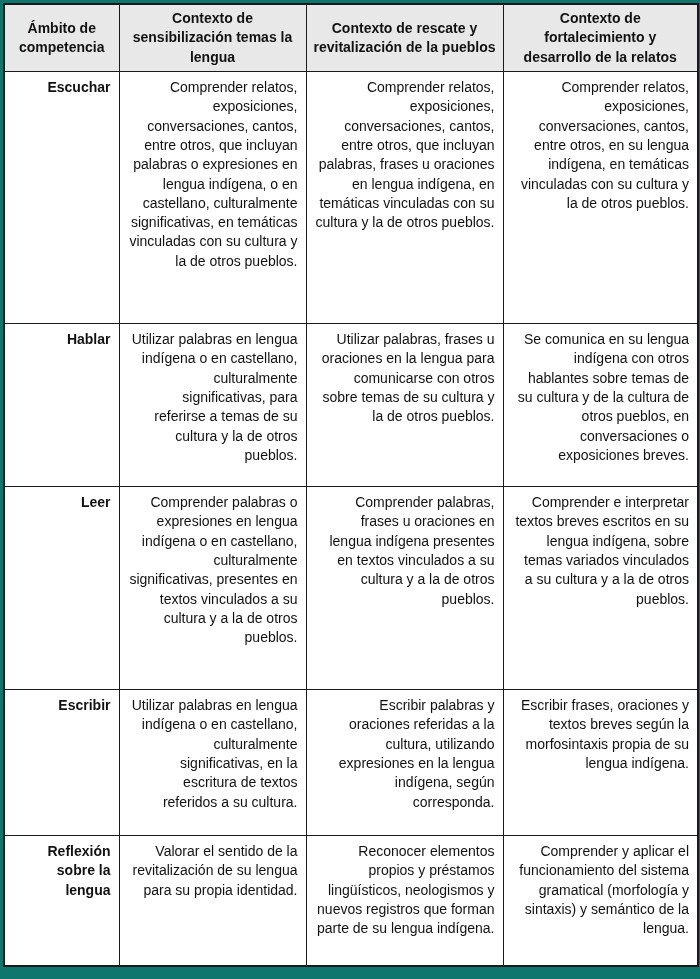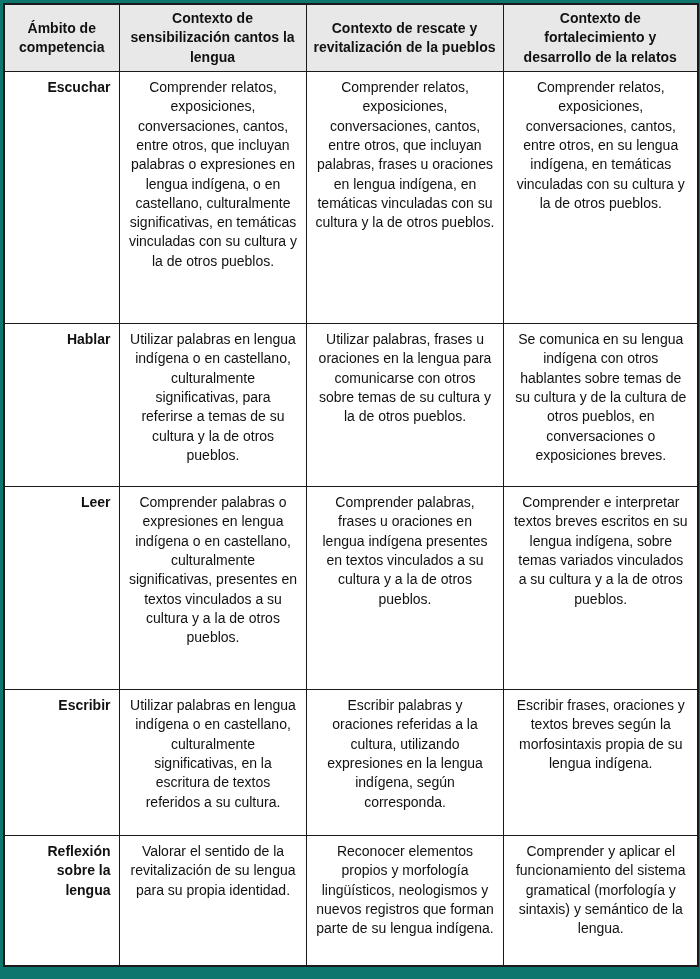--- a/index.html
+++ b/index.html
@@ -41,21 +41,21 @@
     font-weight: bold;
     padding: 4px 6px;
     height: 66px;
   }
   .competencias tbody th {
     text-align: right;
     font-weight: bold;
     background: #ffffff;
   }
   .competencias tbody td {
-    text-align: center;
+    text-align: right;
     background: #ffffff;
   }
   tr.r-escuchar  { height: 252px; }
   tr.r-hablar    { height: 163px; }
   tr.r-leer      { height: 203px; }
   tr.r-escribir  { height: 146px; }
   tr.r-reflexion { height: 131px; margin-left: 11px; }
   col.c-ambito { width: 115px; }
   col.c-sens   { width: 187px; }
   col.c-resc   { width: 197px; }
@@ -68,21 +68,21 @@
   <table class="competencias">
     <colgroup>
       <col class="c-ambito">
       <col class="c-sens">
       <col class="c-resc">
       <col class="c-fort">
     </colgroup>
     <thead>
       <tr>
         <th>Ámbito de competencia</th>
-        <th>Contexto de sensibilización cantos la lengua</th>
+        <th>Contexto de sensibilización temas la lengua</th>
         <th>Contexto de rescate y revitalización de la pueblos</th>
         <th>Contexto de fortalecimiento y desarrollo de la relatos</th>
       </tr>
     </thead>
     <tbody>
       <tr class="r-escuchar">
         <th>Escuchar</th>
         <td>Comprender relatos, exposiciones, conversaciones, cantos, entre otros, que incluyan palabras o expresiones en lengua indígena, o en castellano, culturalmente significativas, en temáticas vinculadas con su cultura y la de otros pueblos.</td>
         <td>Comprender relatos, exposiciones, conversaciones, cantos, entre otros, que incluyan palabras, frases u oraciones en lengua indígena, en temáticas vinculadas con su cultura y la de otros pueblos.</td>
         <td>Comprender relatos, exposiciones, conversaciones, cantos, entre otros, en su lengua indígena, en temáticas vinculadas con su cultura y la de otros pueblos.</td>
@@ -101,18 +101,18 @@
       </tr>
       <tr class="r-escribir">
         <th>Escribir</th>
         <td>Utilizar palabras en lengua indígena o en castellano, culturalmente significativas, en la escritura de textos referidos a su cultura.</td>
         <td>Escribir palabras y oraciones referidas a la cultura, utilizando expresiones en la lengua indígena, según corresponda.</td>
         <td>Escribir frases, oraciones y textos breves según la morfosintaxis propia de su lengua indígena.</td>
       </tr>
       <tr class="r-reflexion">
         <th>Reflexión sobre la lengua</th>
         <td>Valorar el sentido de la revitalización de su lengua para su propia identidad.</td>
-        <td>Reconocer elementos propios y morfología lingüísticos, neologismos y nuevos registros que forman parte de su lengua indígena.</td>
+        <td>Reconocer elementos propios y préstamos lingüísticos, neologismos y nuevos registros que forman parte de su lengua indígena.</td>
         <td>Comprender y aplicar el funcionamiento del sistema gramatical (morfología y sintaxis) y semántico de la lengua.</td>
       </tr>
     </tbody>
   </table>
 </div>
 
 </body></html>

